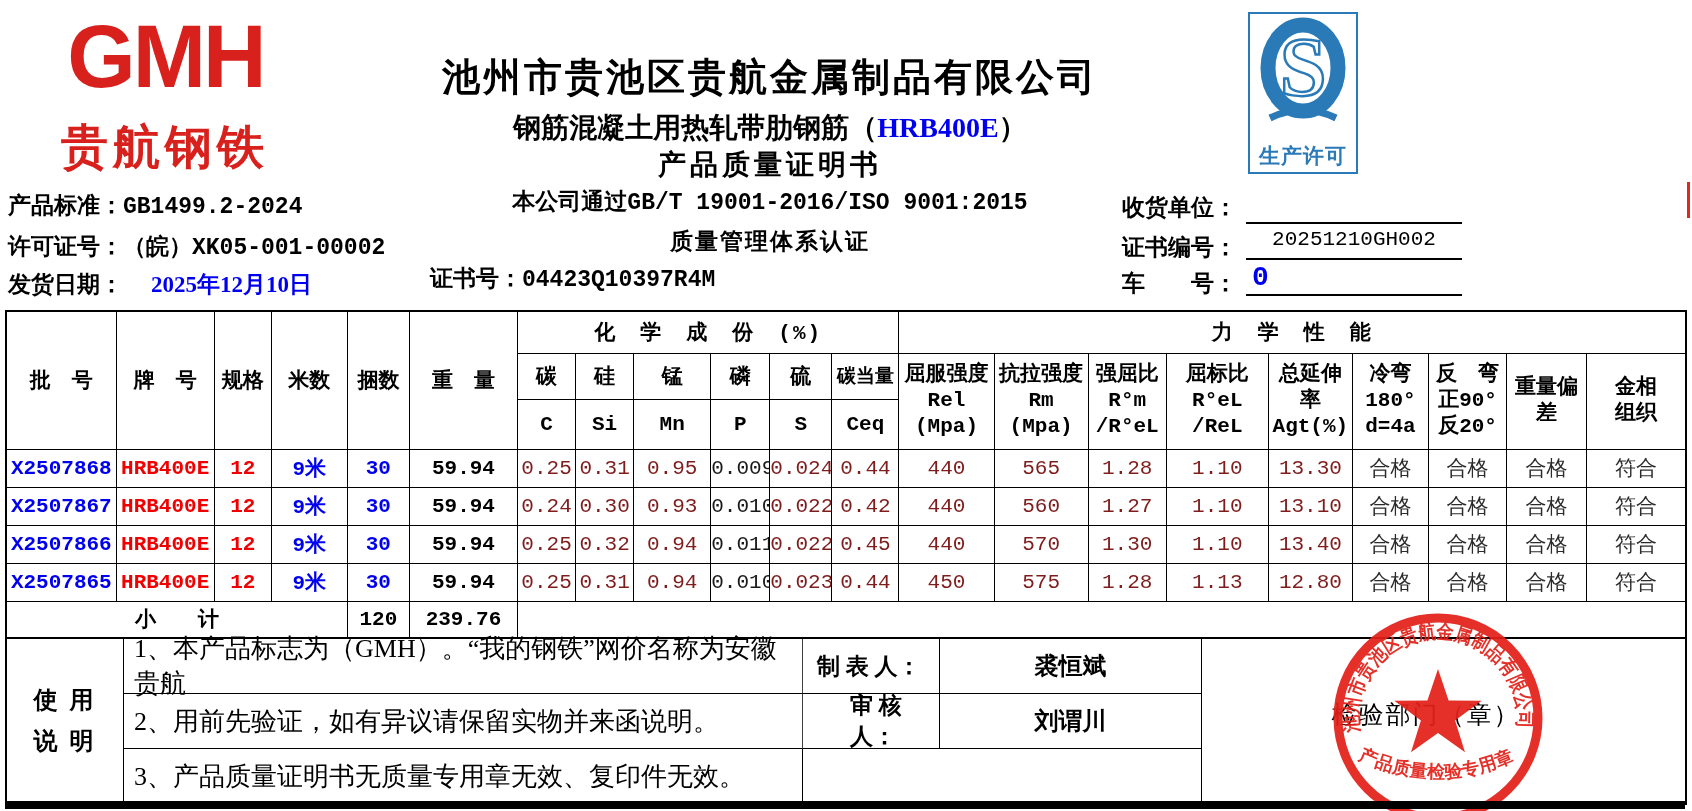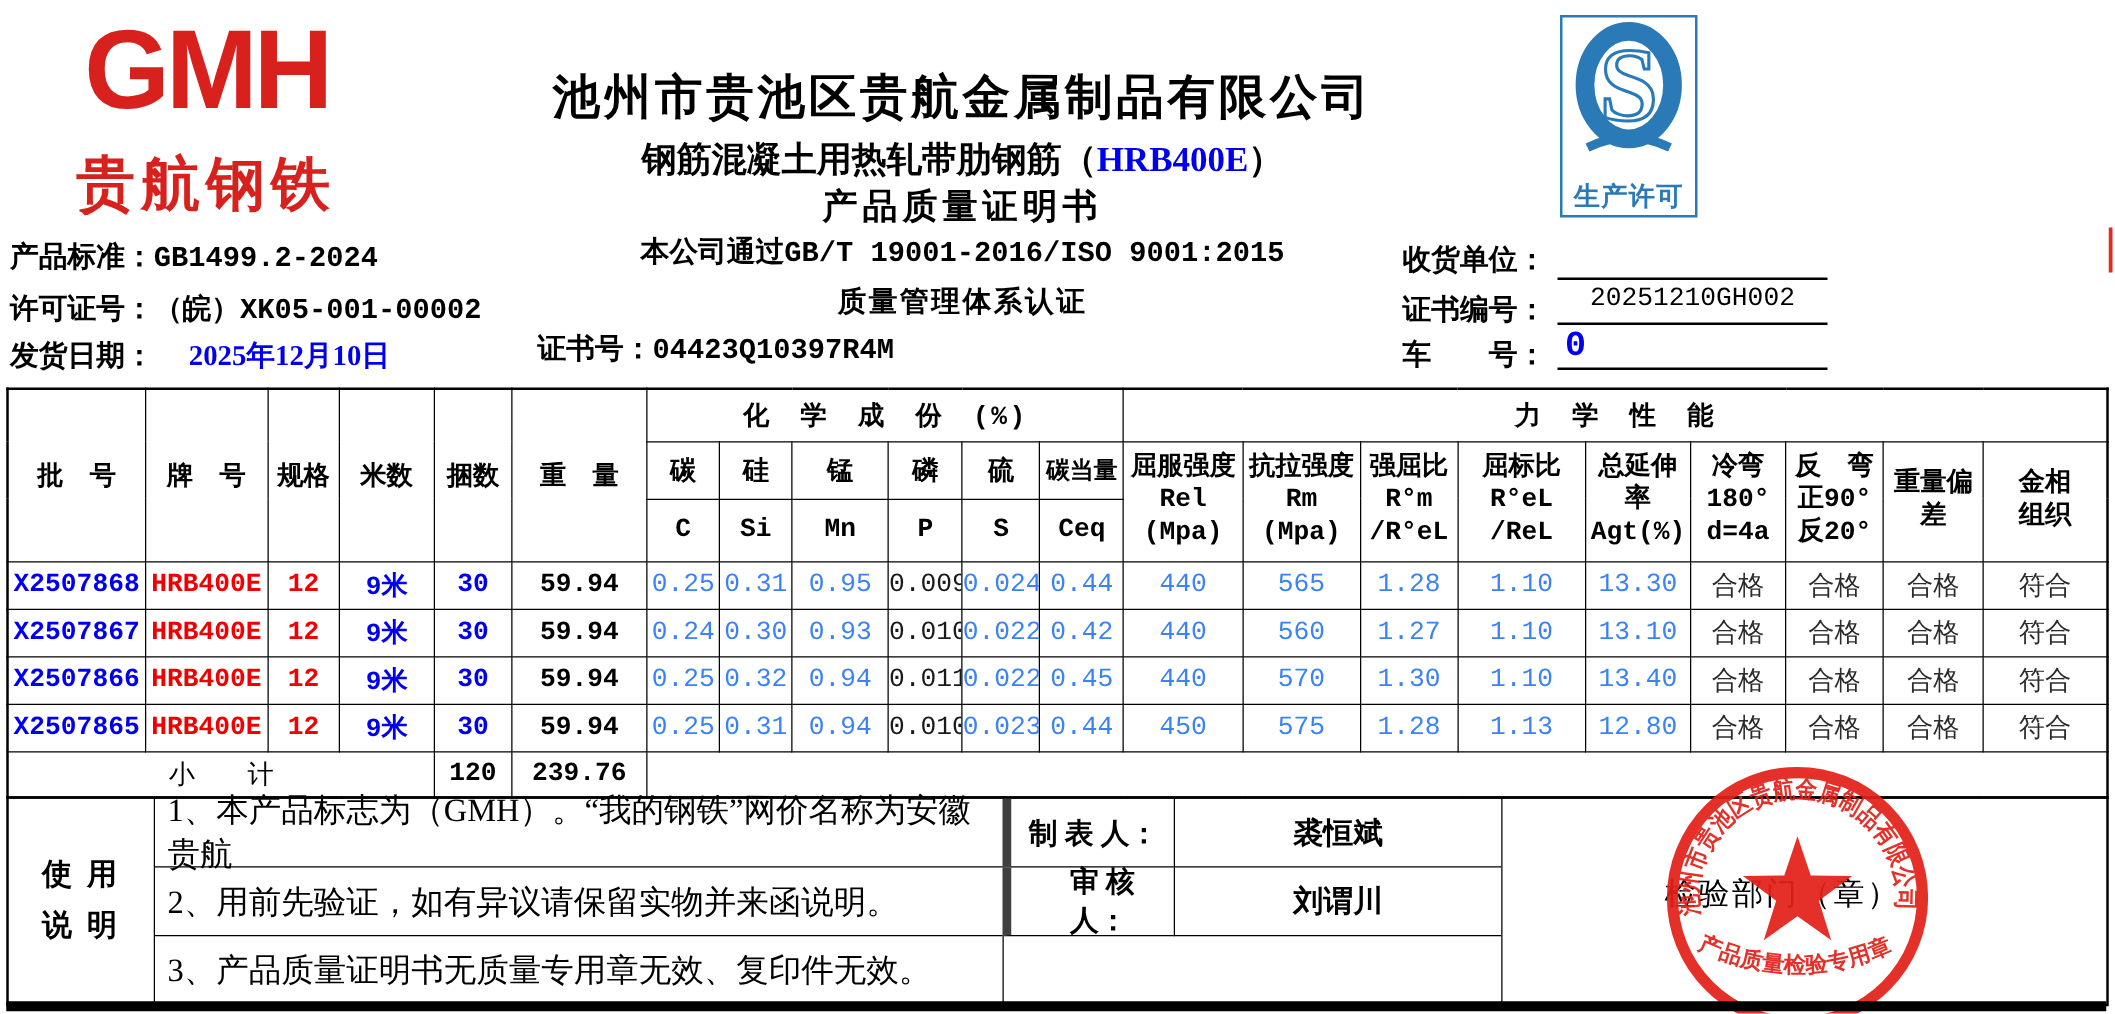--- a/index.html
+++ b/index.html
@@ -35,34 +35,34 @@
   td.group{font-size:23px;font-weight:bold;letter-spacing:2px;font-family:"Liberation Serif",serif;}
   td.sym{font-size:20px;font-weight:bold;}
   td.mech-h{font-size:20px;font-weight:bold;line-height:1.25;
             font-family:"Liberation Mono","Liberation Serif",monospace;}
   td.c-batch{color:#0000ee;font-weight:bold;}
   td.c-brand{color:#f00000;font-weight:bold;}
   td.c-spec{color:#f00000;font-weight:bold;}
   td.c-len{color:#0000ee;font-weight:bold;font-family:"Liberation Serif",serif;}
   td.c-bun{color:#0000ee;font-weight:bold;}
   td.c-wt{font-weight:bold;}
-  td.c-num{color:#3b82f6;}
+  td.c-num{color:#7f1d1d;}
   td.c-p{color:#1a1a1a;font-size:17px;}
   td.c-res{color:#2b2b2b;font-size:20px;font-family:"Liberation Serif",serif;}
-  td.sub-label{font-size:24px;font-weight:normal;font-family:"Liberation Serif",serif;margin-top:28px;}
+  td.sub-label{font-size:24px;font-weight:bold;font-family:"Liberation Serif",serif;margin-top:28px;}
   td.sub-num{font-weight:bold;}
   
   .notes{left:5px;top:637px;width:1678px;height:164px;border:2px solid #000;}
   .ncell{position:absolute;box-sizing:border-box;}
   .use-label{left:0;top:0;width:117px;height:164px;border-right:1px solid #000;display:flex;
              align-items:center;justify-content:center;font-size:24px;font-weight:bold;
              letter-spacing:3px;line-height:1.7;text-align:center;}
   .note-line{left:117px;width:678px;height:55px;border-bottom:1px solid #000;display:flex;align-items:center;
              padding-left:10px;font-size:26px;}
-  .staff-label{left:795px;width:137px;height:55px;border-bottom:1px solid #000;border-left:7px solid #404040;
+  .staff-label{left:795px;width:137px;height:55px;border-bottom:1px solid #000;border-left:1px solid #404040;
                display:flex;align-items:center;padding-left:14px;font-size:23px;font-weight:bold;}
   .staff-name{left:932px;width:262px;height:55px;border-bottom:1px solid #000;border-left:1px solid #000;
               display:flex;align-items:center;justify-content:center;font-size:24px;font-weight:bold;}
   .stamp-area{left:1194px;top:0;width:484px;height:164px;border-left:1px solid #000;}
   .inspect-text{left:1278px;top:698px;width:296px;text-align:center;font-size:25px;letter-spacing:2px;}
   .bottom-bar{left:5px;top:801px;width:1680px;height:8px;background:#000;}
   .stamp-svg{left:1320px;top:600px;opacity:.93;}
 </style>
 </head>
 <body>

